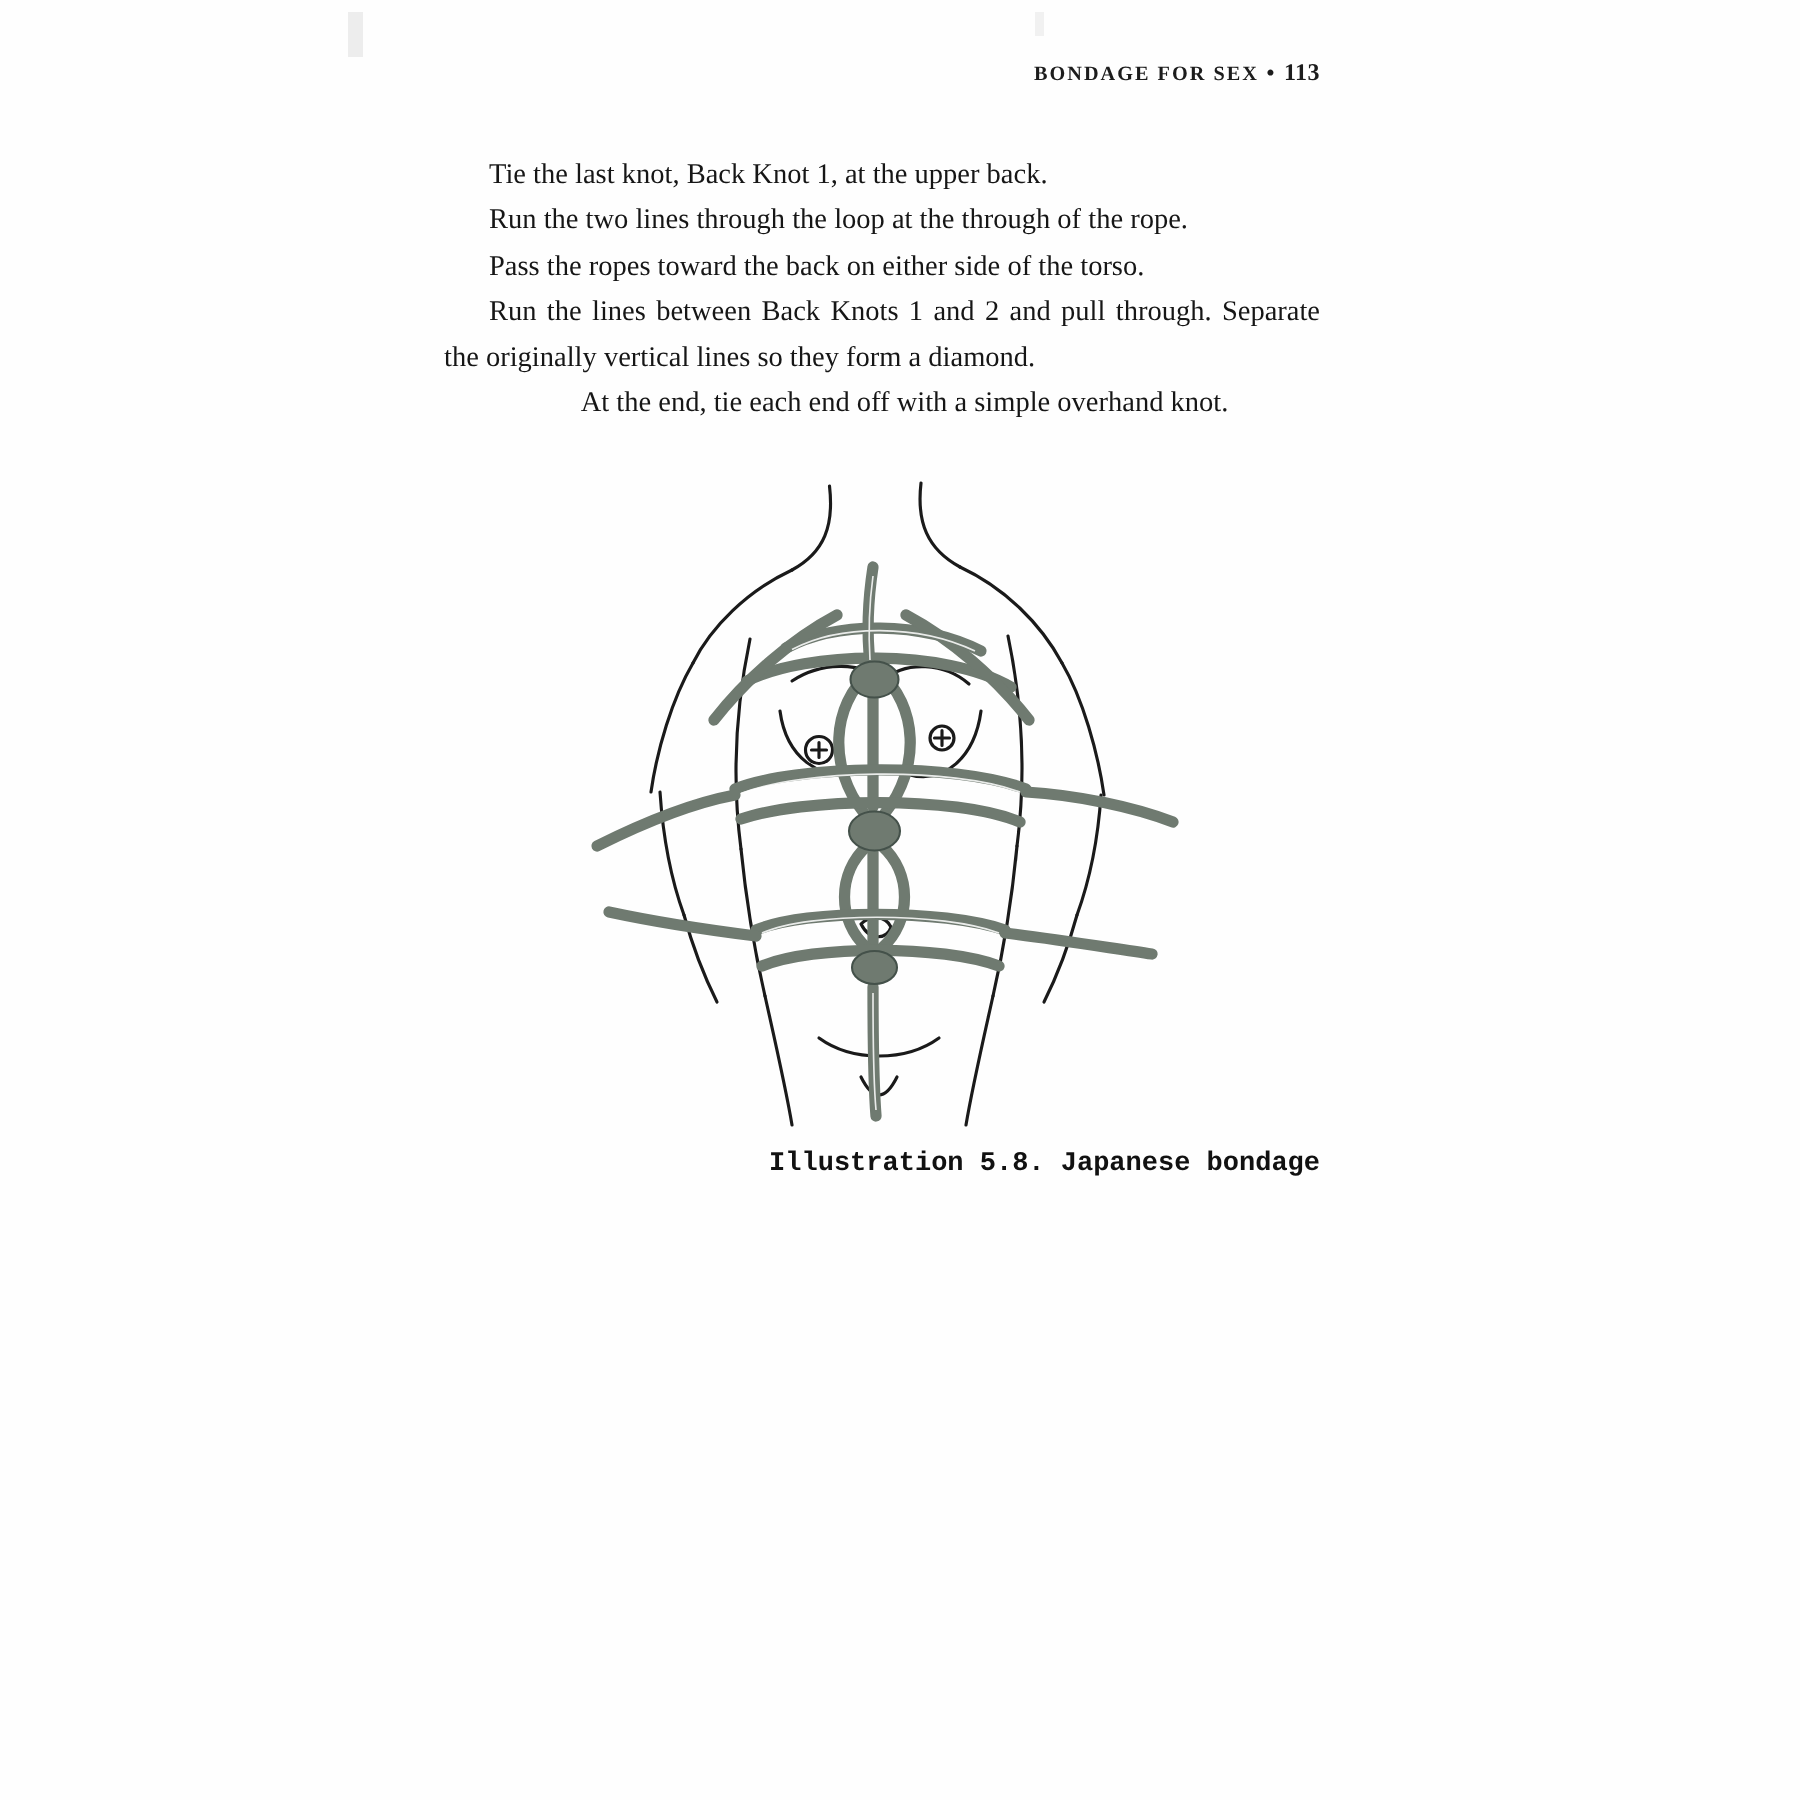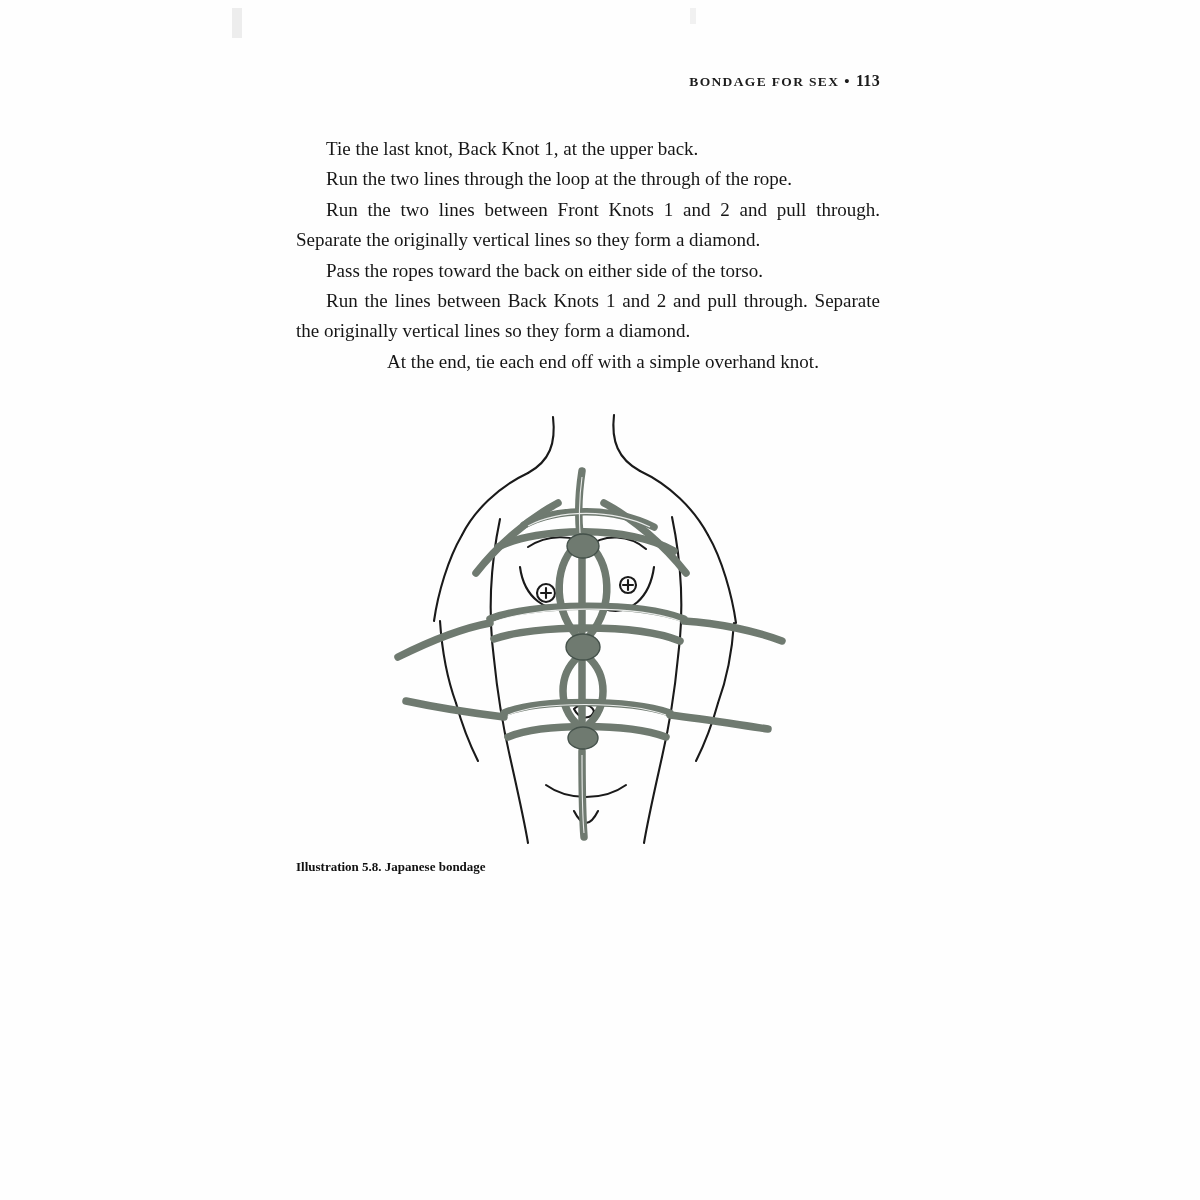--- a/index.html
+++ b/index.html
@@ -36,21 +36,21 @@
     left: 690px;
     top: 8px;
     width: 6px;
     height: 16px;
     background: #f1f1f1;
   }
 
   .content {
     position: absolute;
     left: 296px;
-    top: 72px;
+    top: 40px;
     width: 584px;
   }
 
   .running-head {
     text-align: right;
     font-family: "Liberation Serif", serif;
     font-size: 15px;
     letter-spacing: 0.09em;
     font-weight: 700;
     color: #1c1c1c;
@@ -89,24 +89,24 @@
     width: 584px;
     position: relative;
   }
 
   .figure-art {
     display: block;
     margin: 0 auto;
   }
 
   .figure-caption {
-    text-align: left;
-    font-family: Liberation Serif, serif;
+    text-align: right;
+    font-family: Liberation Mono, monospace;
     font-weight: 700;
-    font-size: 13px;
+    font-size: 18px;
     color: #111;
     margin-top: 12px;
   }
 </style>
 </head>
 <body>
 
 <div class="page">
 
   <div class="scan-edge-left"></div>
@@ -114,21 +114,20 @@
 
   <div class="content">
 
     <div class="running-head">
       <span class="rh-title">Bondage for Sex</span><span class="rh-sep">•</span><span class="rh-page">113</span>
     </div>
 
     <div class="body-text">
       <p>Tie the last knot, Back Knot 1, at the upper back.</p>
       <p>Run the two lines through the loop at the through of the rope.</p>
-      <p>Run the two lines between Front Knots 1 and 2 and pull through. Separate the originally vertical lines so they form a diamond.</p>
       <p>Pass the ropes toward the back on either side of the torso.</p>
       <p>Run the lines between Back Knots 1 and 2 and pull through. Separate the originally vertical lines so they form a diamond.</p>
       <p>At the end, tie each end off with a simple overhand knot.</p>
     </div>
 
     <div class="figure">
 
       <svg class="figure-art" width="420" height="440" viewBox="0 0 420 440" aria-hidden="true">
         <g fill="none" stroke="#1a1a1a" stroke-width="2.1" stroke-linecap="round" stroke-linejoin="round">
 

